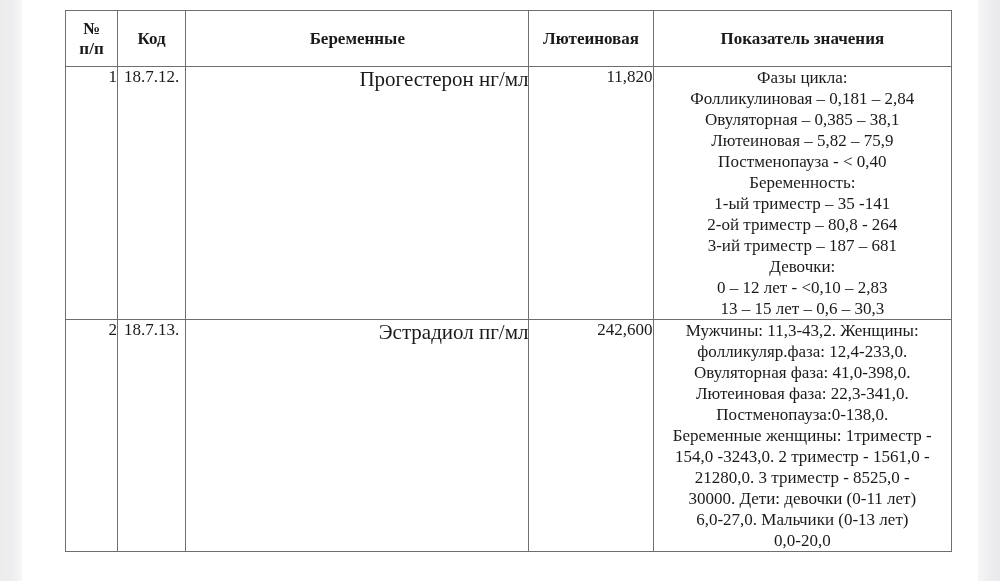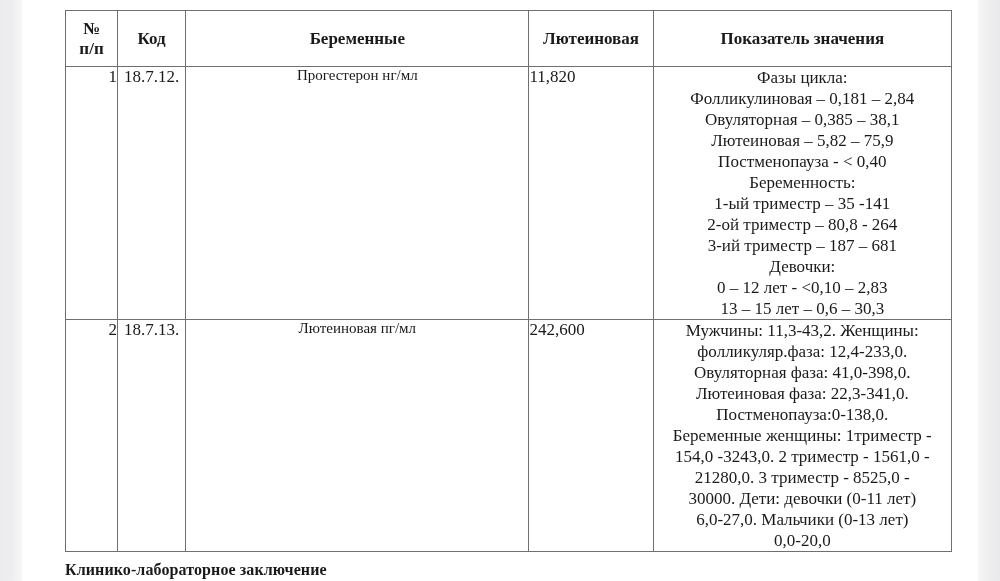--- a/index.html
+++ b/index.html
@@ -73,26 +73,26 @@
     text-align: right;
     font-size: 17px;
     padding: 8px 7px 0 2px;
   }
   .cell-code {
     text-align: center;
     font-size: 17px;
     padding: 8px 2px 0 2px;
   }
   .cell-name {
-    text-align: center;
-    font-size: 15px;
+    text-align: right;
+    font-size: 21px;
     padding: 8px 4px 0 6px;
   }
   .cell-res {
-    text-align: left;
+    text-align: right;
     font-size: 17px;
     padding: 8px 4px 0 4px;
   }
   .cell-ref {
     text-align: center;
     font-size: 17px;
     line-height: 21px;
     padding: 7px 4px 4px 6px;
     white-space: pre-line;
   }
@@ -151,32 +151,31 @@
 1-ый триместр – 35 -141
 2-ой триместр – 80,8 - 264
 3-ий триместр – 187 – 681
 Девочки:
 0 – 12 лет - &lt;0,10 – 2,83
 13 – 15 лет – 0,6 – 30,3</td>
       </tr>
       <tr class="row-2">
         <td class="cell-num">2</td>
         <td class="cell-code">18.7.13.</td>
-        <td class="cell-name">Лютеиновая пг/мл</td>
+        <td class="cell-name">Эстрадиол пг/мл</td>
         <td class="cell-res">242,600</td>
         <td class="cell-ref"> Мужчины: 11,3-43,2. Женщины:
 фолликуляр.фаза: 12,4-233,0.
 Овуляторная фаза: 41,0-398,0.
 Лютеиновая фаза: 22,3-341,0.
 Постменопауза:0-138,0.
 Беременные женщины: 1триместр -
 154,0 -3243,0. 2 триместр - 1561,0 -
 21280,0. 3 триместр - 8525,0 -
 30000. Дети: девочки (0-11 лет)
 6,0-27,0. Мальчики (0-13 лет)
 0,0-20,0</td>
       </tr>
     </tbody>
   </table>
 
-  <div class="conclusion">Клинико-лабораторное заключение</div>
 
 </div>
 
 </body></html>

